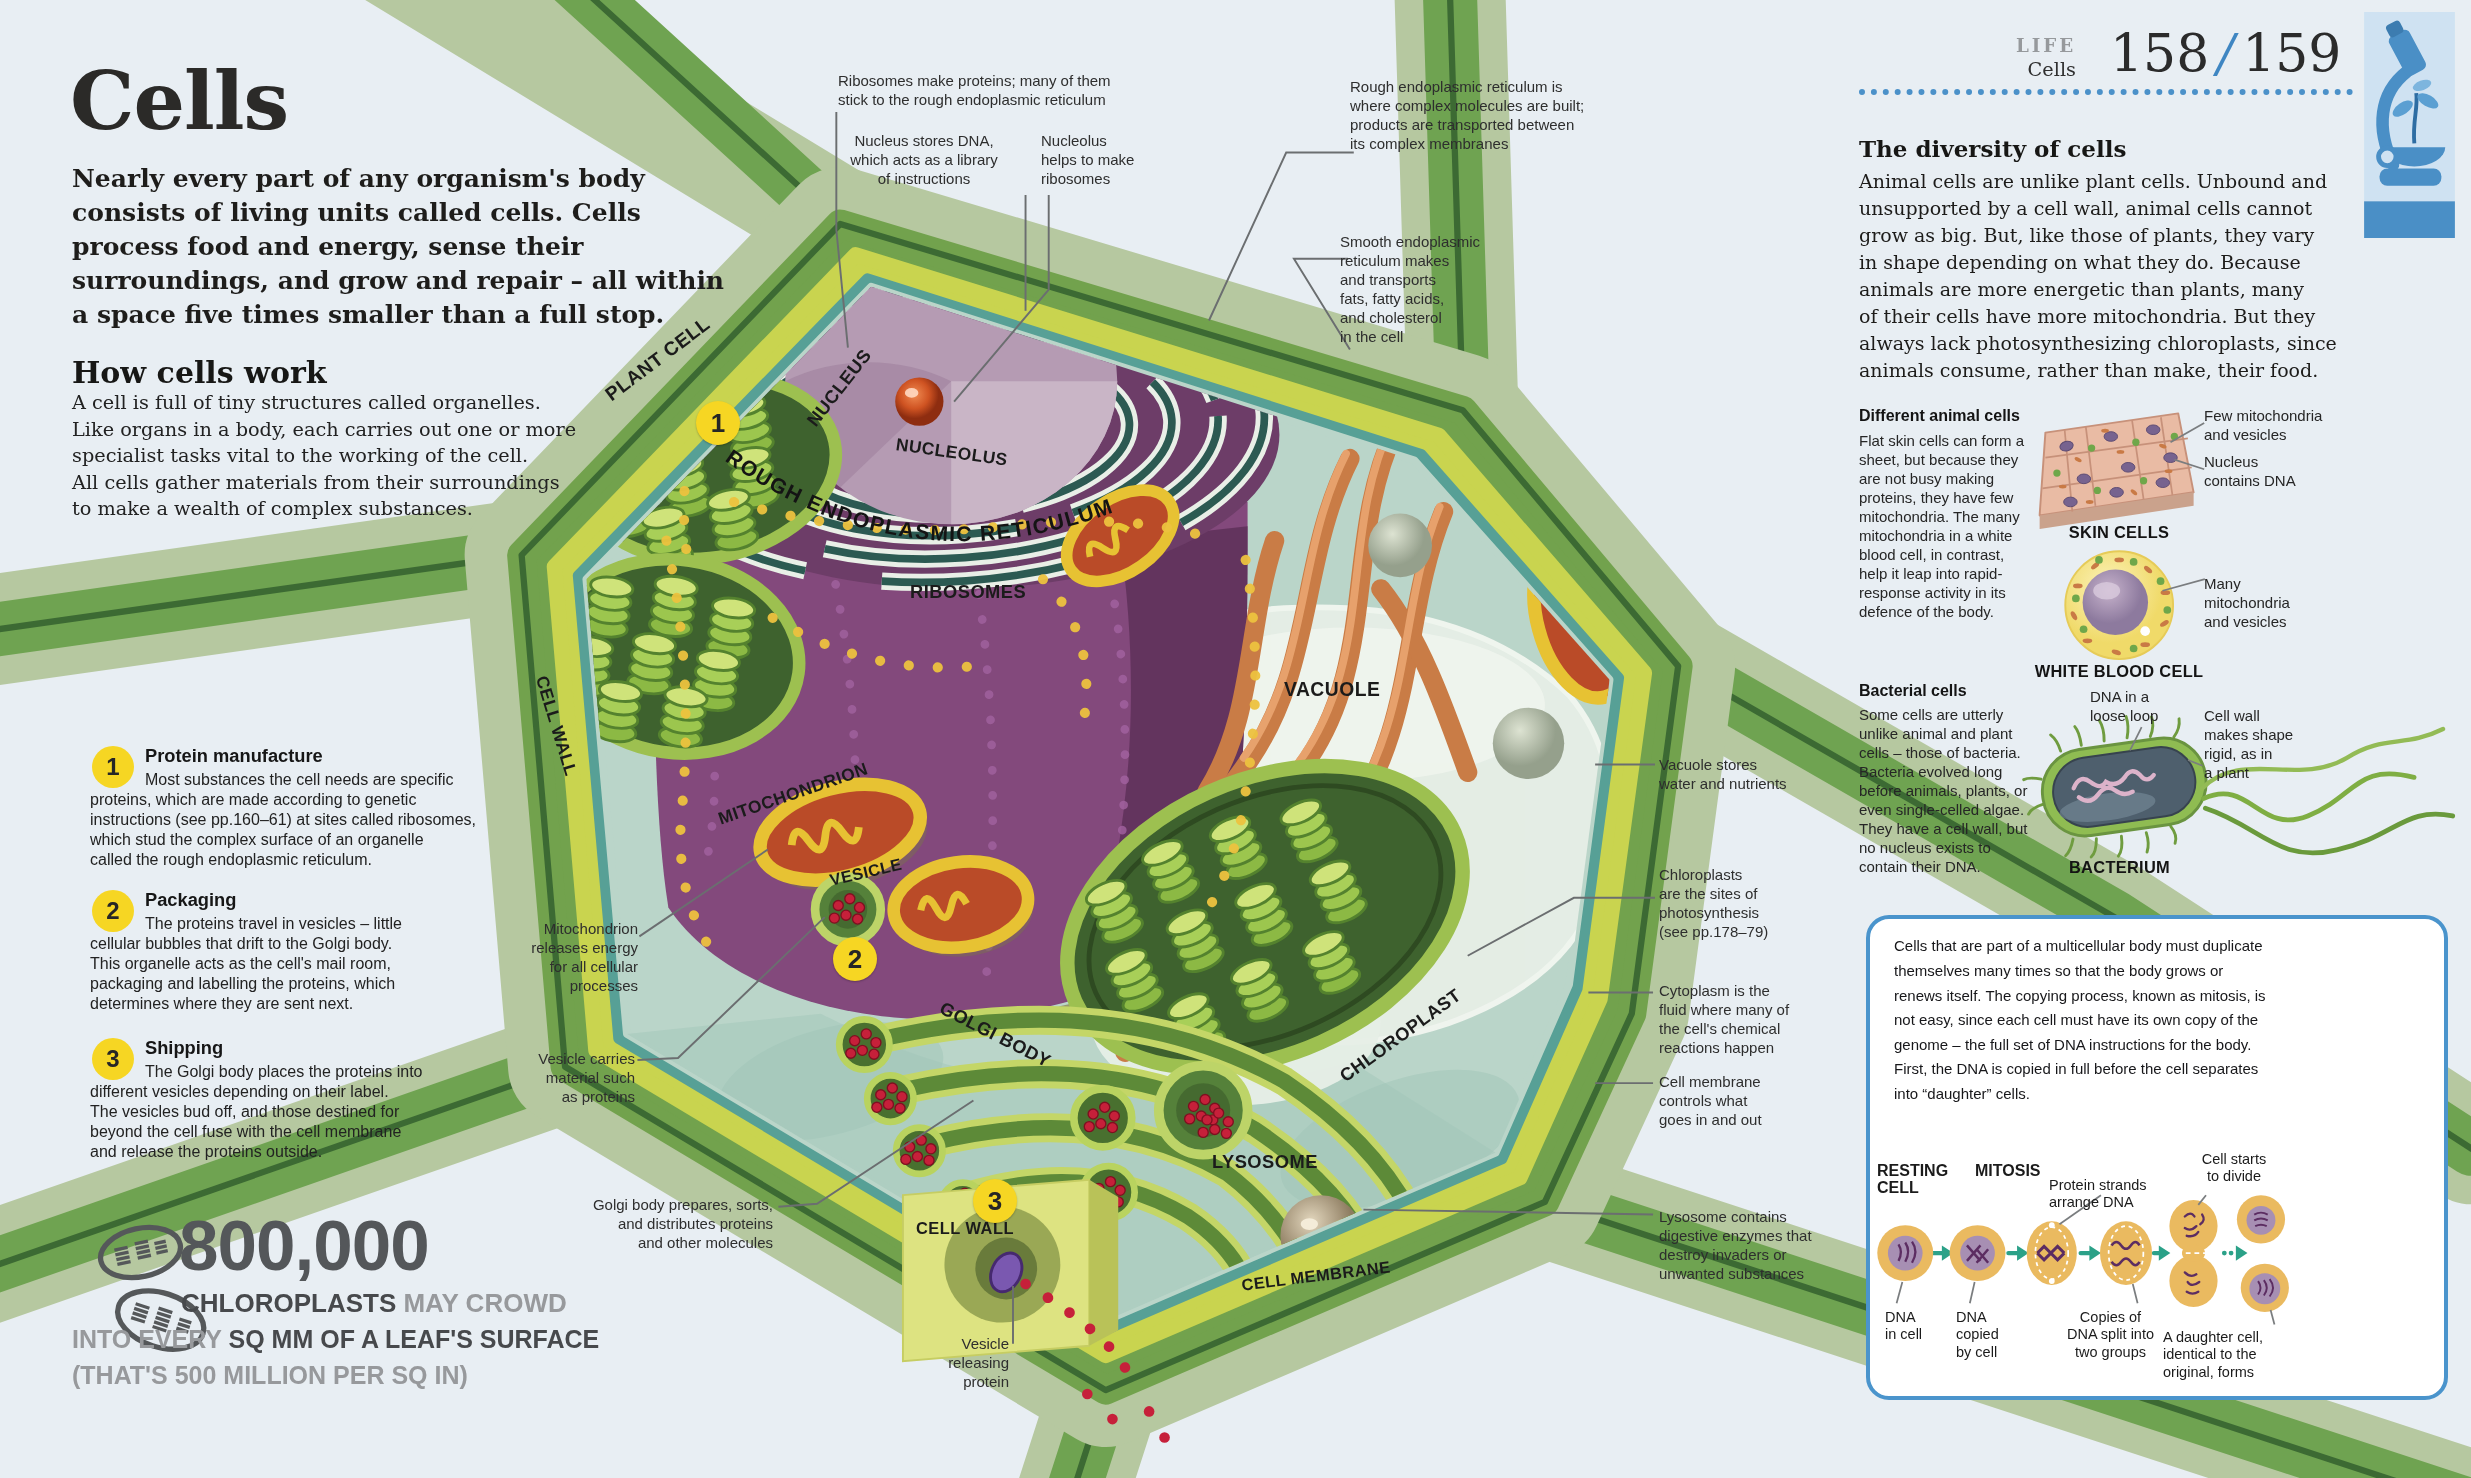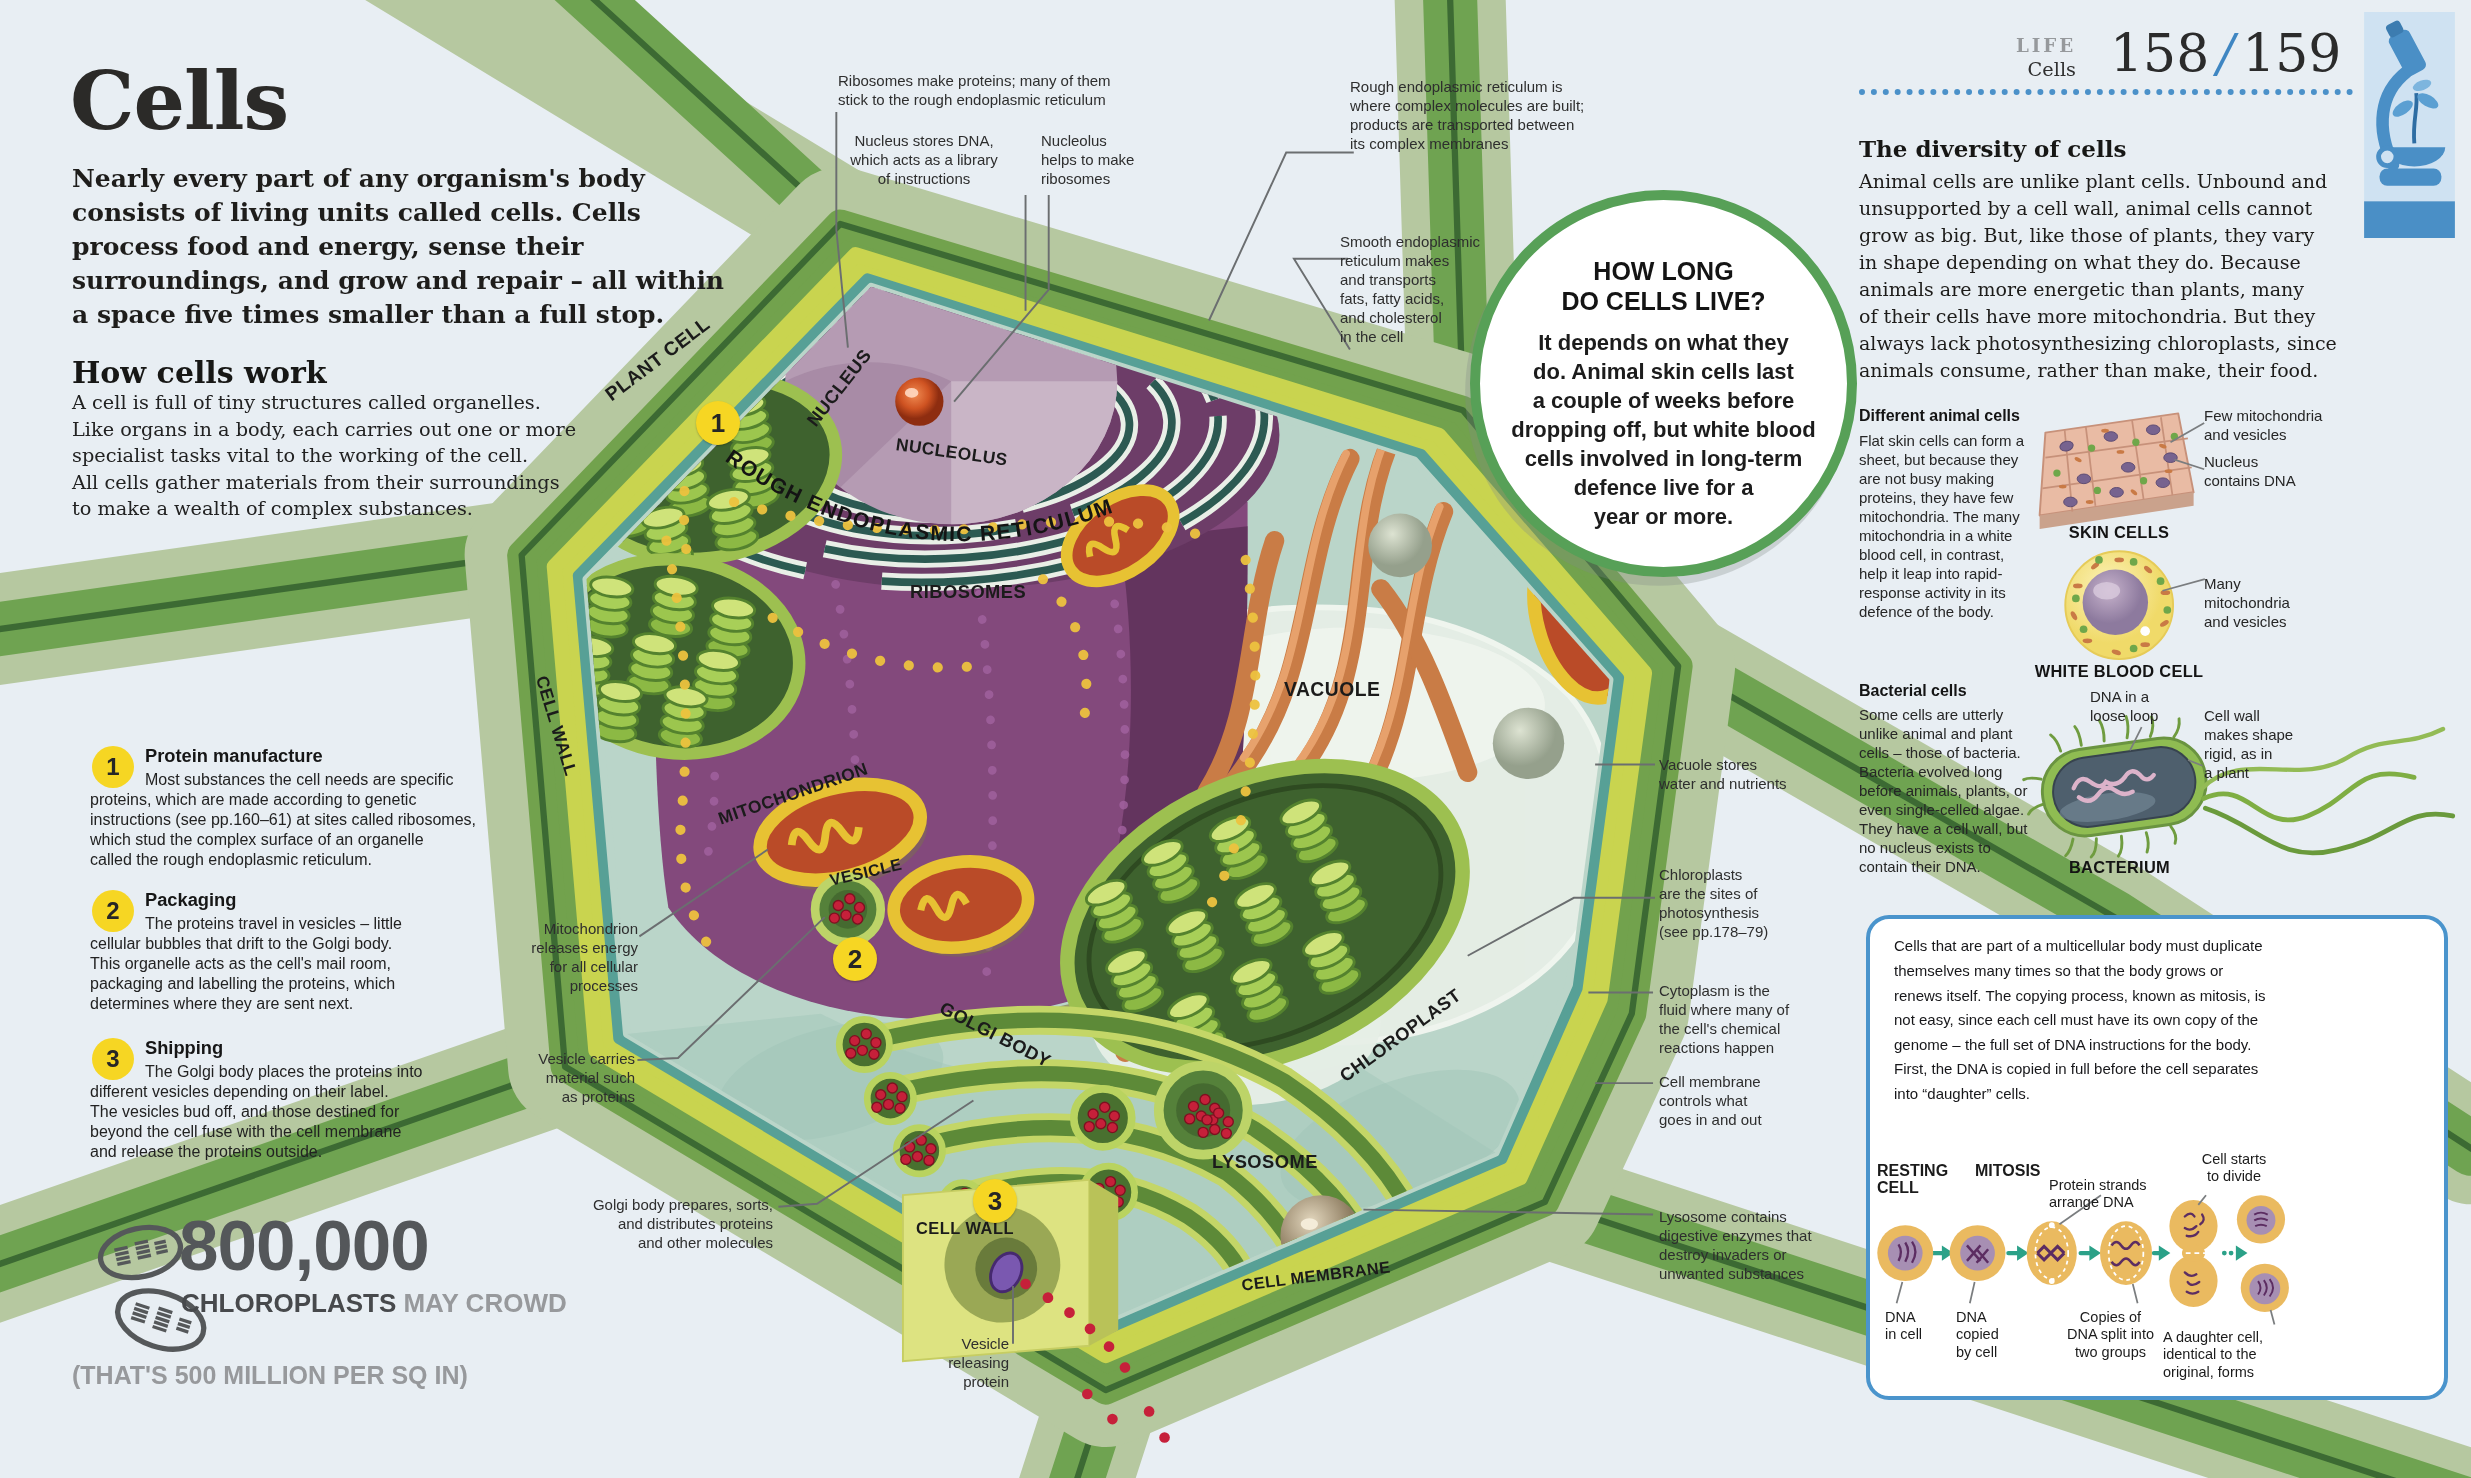--- a/index.html
+++ b/index.html
@@ -384,20 +384,23 @@
             <path d="M -30,-8 h 15 M -30,-3 h 15 M -30,2 h 15 M -30,7 h 15"></path>
       <path d="M -6,-11 h 15 M -6,-6 h 15 M -6,-1 h 15 M -6,4 h 15 M -6,9 h 15"></path>
             <path d="M 18,-7 h 13 M 18,-2 h 13 M 18,3 h 13"></path>
           </g>
     </g>
   </g>
 </svg>
 <div class="abs" style="left:179px;top:1205px;font-size:71px;font-weight:bold;color:#54575a;letter-spacing:-1px">800,000</div>
 <div class="abs" style="left:181px;top:1288px;font-size:26px;font-weight:bold">
   <span style="color:#47494c">CHLOROPLASTS</span><span style="color:#97999c"> MAY CROWD</span>
+</div>
+<div class="abs" style="left:72px;top:1325px;font-size:25px;font-weight:bold">
+  <span style="color:#97999c">INTO EVERY </span><span style="color:#47494c">SQ MM OF A LEAF'S SURFACE</span>
 </div>
 <div class="abs" style="left:72px;top:1361px;font-size:25px;font-weight:bold;color:#97999c">(THAT'S 500 MILLION PER SQ IN)</div>
 
 <div class="abs olabel" style="left:608px;top:386px;font-size:19.3px;transform:rotate(-37deg);transform-origin:left center">PLANT CELL</div>
 <div class="abs olabel" style="left:541px;top:666px;font-size:17.4px;transform:rotate(73deg);transform-origin:left center">CELL WALL</div>
 <div class="abs olabel" style="left:811px;top:413px;font-size:18.3px;transform:rotate(-52deg);transform-origin:left center">NUCLEUS</div>
 <div class="abs olabel" style="left:896px;top:434px;font-size:17.4px;transform:rotate(8deg);transform-origin:left center">NUCLEOLUS</div>
 <div class="abs olabel" style="left:910px;top:581px;font-size:18.3px">RIBOSOMES</div>
 <div class="abs olabel" style="left:1284px;top:679px;font-size:19.3px">VACUOLE</div>
 <div class="abs olabel" style="left:719px;top:809px;font-size:17.4px;transform:rotate(-19deg);transform-origin:left center">MITOCHONDRION</div>
@@ -456,31 +459,20 @@
 the cell's chemical
 reactions happen</div>
 <div class="abs callout pre" style="left:1659px;top:1072px;width:183px">Cell membrane
 controls what
 goes in and out</div>
 <div class="abs callout pre" style="left:1659px;top:1207px;width:222px">Lysosome contains
 digestive enzymes that
 destroy invaders or
 unwanted substances</div>
 
-<div class="abs bubble" style="left:1470px;top:190px;width:367px;height:367px">
-  <div class="pre" style="margin-top:56px;font-size:25px;line-height:30px;font-weight:bold;color:#141414">HOW LONG
-DO CELLS LIVE?</div>
-  <div class="pre" style="margin-top:11.6px;font-size:22px;line-height:29px;font-weight:bold;color:#1c1c1c;padding:0 17.4px">It depends on what they
-do. Animal skin cells last
-a couple of weeks before
-dropping off, but white blood
-cells involved in long-term
-defence live for a
-year or more.</div>
-</div>
 
 <div class="abs serif" style="left:1941px;top:35px;width:135px;text-align:right;font-size:18.3px;font-weight:bold;letter-spacing:2.9px;color:#96999c">LIFE</div>
 <div class="abs serif" style="left:1941px;top:58px;width:135px;text-align:right;font-size:19.3px;color:#2f2f2f">Cells</div>
 <div class="abs serif" style="left:2110px;top:23px;font-size:52px;color:#2b2b2b">
   <span>158</span><span style="color:#3f86c2;padding:0 7.7px;font-style:italic">/</span><span>159</span>
 </div>
 <div class="abs" style="left:1859px;top:89px;width:494px;border-top:6.8px dotted #4b91c9"></div>
 
 <svg class="abs" style="left:2364px;top:11.6px" width="91" height="226" viewBox="0 0 94 234">
   <rect width="94" height="196" fill="#cfe2f2"></rect>

